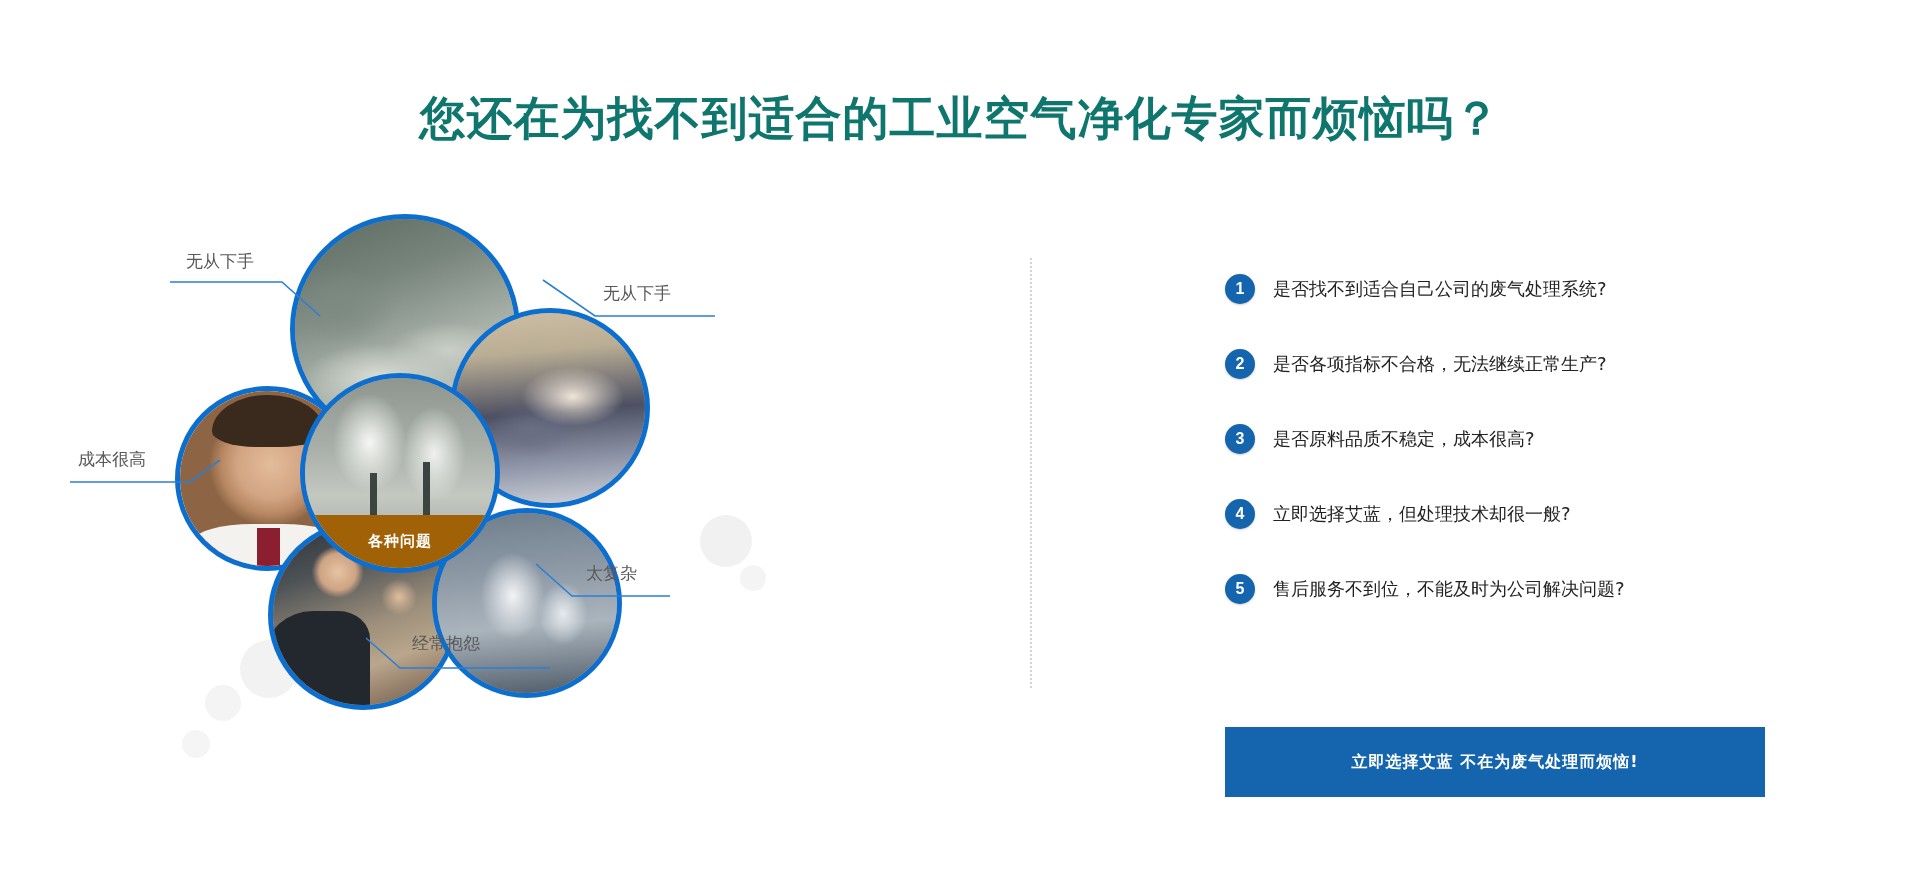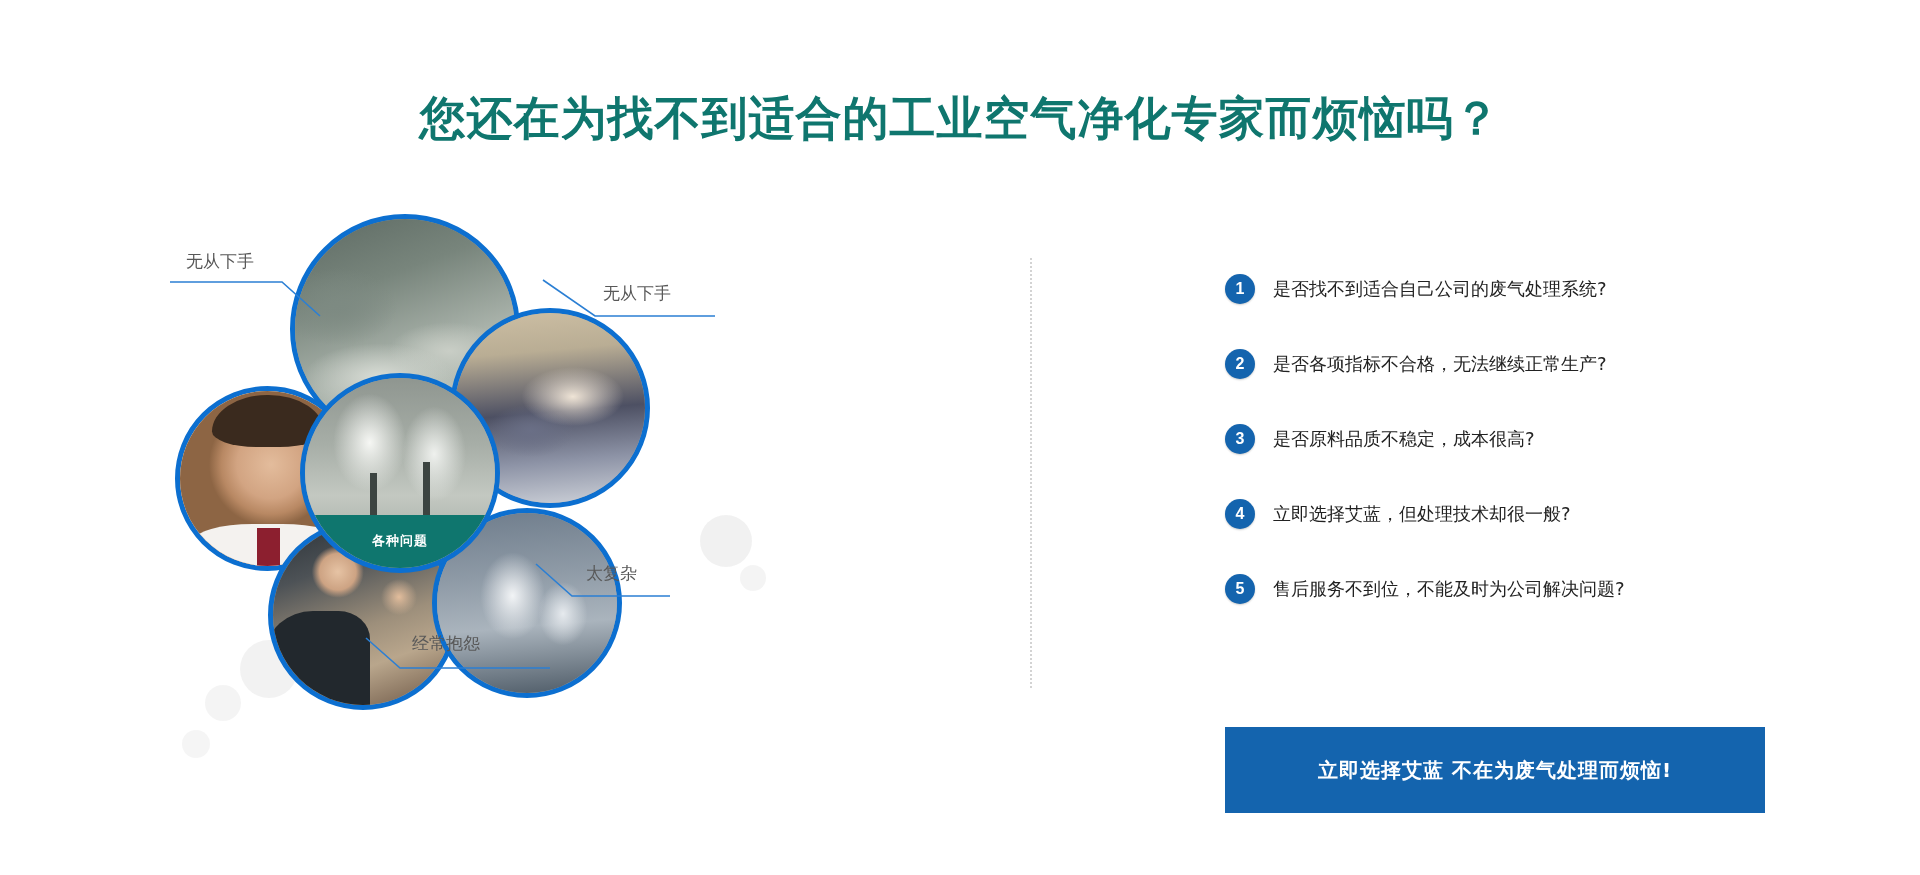--- a/index.html
+++ b/index.html
@@ -116,23 +116,23 @@
       radial-gradient(ellipse 44px 66px at 68% 40%, #eff1ee 0%, rgba(239,241,238,0) 72%),
       linear-gradient(180deg,#8f9690 0%,#a7aea7 35%,#c3c8c1 62%,#9aa29b 100%);
   }
   .p-center .stack-a,.p-center .stack-b{
     position:absolute;bottom:16%;width:7px;background:#3c4441;
   }
   .p-center .stack-a{left:34%;height:34%;}
   .p-center .stack-b{left:62%;height:40%;}
   .green-band{
     position:absolute;left:0;right:0;bottom:0;height:28%;
-    background:#0f766e;
+    background:#a16207;
     display:flex;align-items:center;justify-content:center;
-    color:#ffffff;font-size:13px;font-weight:bold;letter-spacing:1px;
+    color:#ffffff;font-size:15px;font-weight:bold;letter-spacing:1px;
     font-family:"DejaVu Sans","Liberation Sans",sans-serif;
   }
 
   
   .callout{position:absolute;}
   .callout .txt{
     position:absolute;
     font-size:17px;color:#585858;white-space:nowrap;
     font-family:"DejaVu Sans","Liberation Sans",sans-serif;
   }
@@ -177,24 +177,24 @@
     box-shadow:0 1px 2px rgba(0,0,0,.2);
   }
   .q-txt{
     font-size:18px;color:#222222;white-space:nowrap;
     font-family:"DejaVu Sans","Liberation Sans",sans-serif;
   }
 
   .cta{
     position:absolute;
     left:1225px;top:727px;
-    width:540px;height:86px;
+    width:540px;height:70px;
     background:#1464ae;
     display:flex;align-items:center;justify-content:center;
-    color:#ffffff;font-size:20px;font-weight:bold;letter-spacing:1px;
+    color:#ffffff;font-size:16px;font-weight:bold;letter-spacing:1px;
     white-space:nowrap;
     font-family:"DejaVu Sans","Liberation Sans",sans-serif;
     cursor:pointer;
   }
 </style>
 </head>
 <body>
 
 <div class="page">
 
@@ -249,20 +249,26 @@
       </svg>
     </div>
 
     <div class="callout c-weihu">
       <span class="txt">无从下手</span>
       <svg width="180" height="60">
         <polyline points="120,34 0,34 -52,-2" fill="none" stroke="#2b7fd4" stroke-width="1.6"></polyline>
       </svg>
     </div>
 
+    <div class="callout c-chengben">
+      <span class="txt">成本很高</span>
+      <svg width="190" height="50">
+        <polyline points="0,34 120,34 150,12" fill="none" stroke="#2b7fd4" stroke-width="1.6"></polyline>
+      </svg>
+    </div>
 
     <div class="callout c-taifuza">
       <span class="txt">太复杂</span>
       <svg width="160" height="50">
         <polyline points="98,34 0,34 -36,2" fill="none" stroke="#2b7fd4" stroke-width="1.6"></polyline>
       </svg>
     </div>
 
     <div class="callout c-jingchang">
       <span class="txt">经常抱怨</span>

